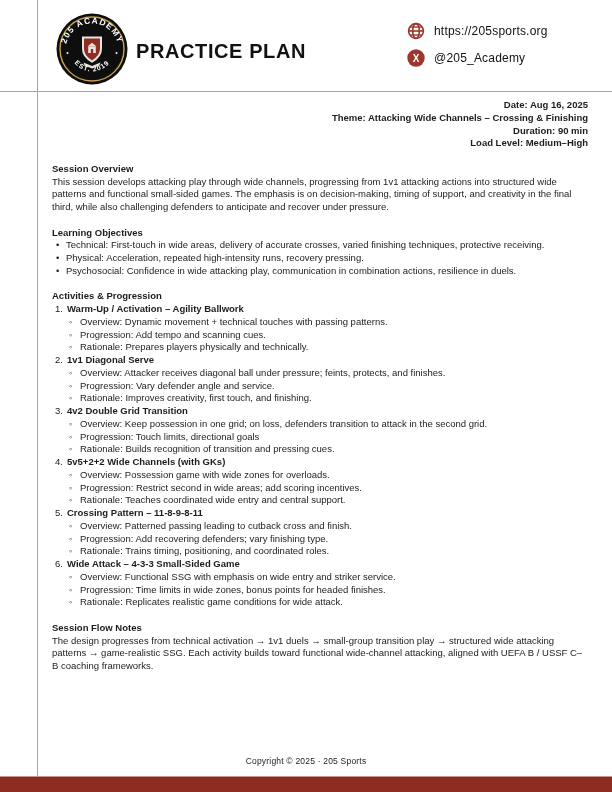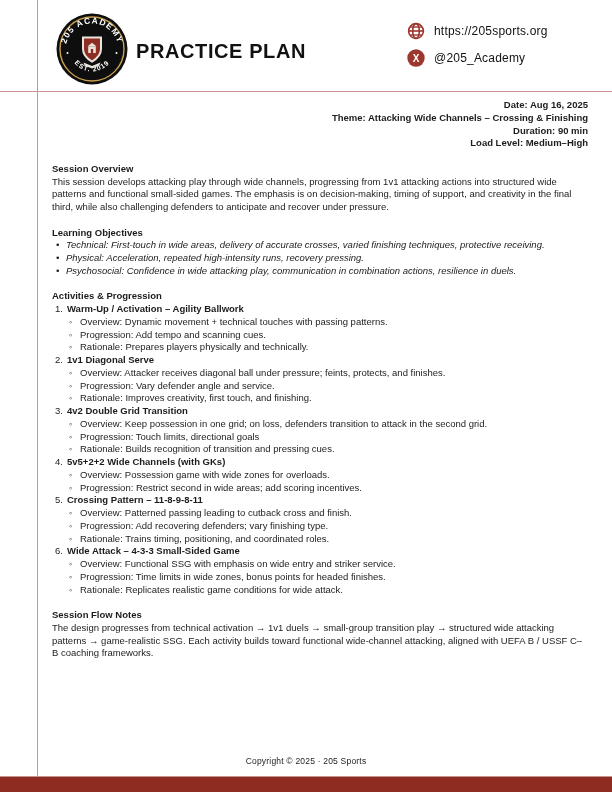--- a/index.html
+++ b/index.html
@@ -25,21 +25,21 @@
 
   
   .content {
     position:absolute; left:52px; top:99px; width:536px;
     font-size:9.5px; line-height:12.75px;
   }
   .meta-line { font-weight:700;text-align:right; }
   .section-heading { font-weight:700; margin-top:12.75px; }
   .para { }
 
-  .obj-item { position:relative; padding-left:14px;font-style:italic; }
+  .obj-item { position:relative; padding-left:14px; }
   .obj-item::before { content:"\2022"; position:absolute; left:4px; top:0; }
 
   .act-list { counter-reset: act; }
   .act-item { counter-increment: act; }
   .act-title { position:relative; padding-left:15px; font-weight:700; }
   .act-title::before {
     content: counter(act) "."; position:absolute; left:3px; top:0; font-weight:400;
   }
   .act-sub { position:relative; padding-left:28px; }
   .act-sub::before {
@@ -151,20 +151,21 @@
         <div class="act-title">4v2 Double Grid Transition</div>
         <div class="act-sub">Overview: Keep possession in one grid; on loss, defenders transition to attack in the second grid.</div>
         <div class="act-sub">Progression: Touch limits, directional goals</div>
         <div class="act-sub">Rationale: Builds recognition of transition and pressing cues.</div>
       </div>
 
       <div class="act-item">
         <div class="act-title">5v5+2+2 Wide Channels (with GKs)</div>
         <div class="act-sub">Overview: Possession game with wide zones for overloads.</div>
         <div class="act-sub">Progression: Restrict second in wide areas; add scoring incentives.</div>
+        <div class="act-sub">Rationale: Teaches coordinated wide entry and central support.</div>
       </div>
 
       <div class="act-item">
         <div class="act-title">Crossing Pattern – 11-8-9-8-11</div>
         <div class="act-sub">Overview: Patterned passing leading to cutback cross and finish.</div>
         <div class="act-sub">Progression: Add recovering defenders; vary finishing type.</div>
         <div class="act-sub">Rationale: Trains timing, positioning, and coordinated roles.</div>
       </div>
 
       <div class="act-item">

